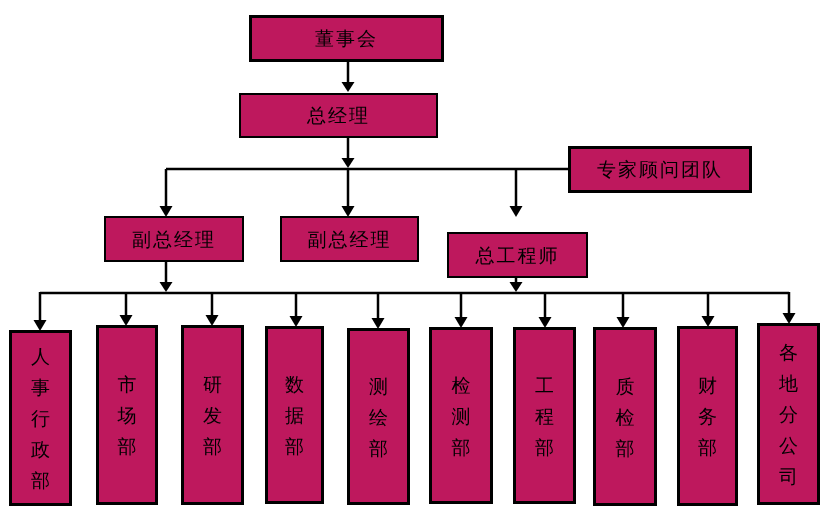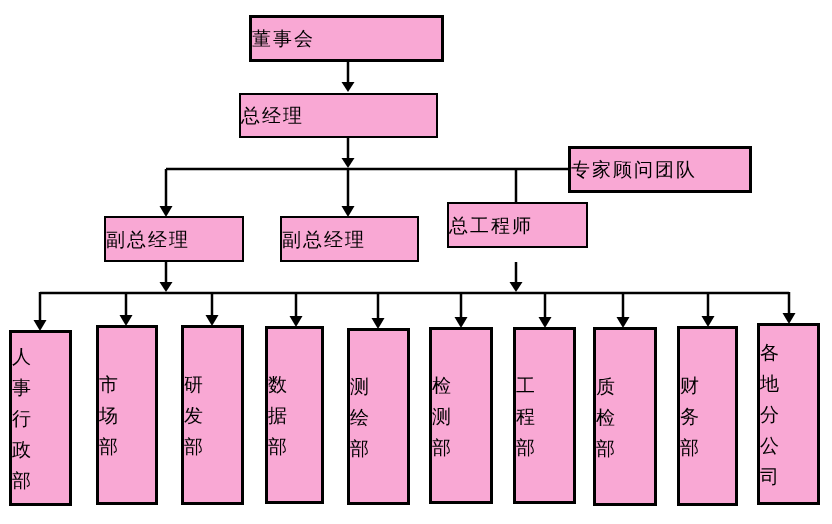--- a/index.html
+++ b/index.html
@@ -26,24 +26,25 @@
     stroke: var(--line-color, #000000);
     stroke-width: 2.5;
   }
   .connectors polygon {
     fill: var(--line-color, #000000);
     stroke: none;
   }
   .node {
     position: absolute;
     box-sizing: border-box;
-    background: #f9a8d4;
+    background: #be185d;
     border: 3px solid var(--line-color, #000000);
     display: flex;
     align-items: center;
+    justify-content: center;
     color: var(--text-color, #000000);
   }
   .hbox .label {
     font-size: 19px;
     letter-spacing: 2px;
     white-space: nowrap;
     line-height: 1;
   }
   .border-2 { border-width: 2px; }
   .border-25 { border-width: 2.5px; }
@@ -124,21 +125,21 @@
   </div>
 
   <div class="node hbox border-25" style="left:104px; top:216px; width:140px; height:46px;">
     <span class="label">副总经理</span>
   </div>
 
   <div class="node hbox border-25" style="left:280px; top:216px; width:139px; height:46px;">
     <span class="label">副总经理</span>
   </div>
 
-  <div class="node hbox border-25" style="left:447px; top:202px; width:141px; height:46px;">
+  <div class="node hbox border-25" style="left:447px; top:232px; width:141px; height:46px;">
     <span class="label">总工程师</span>
   </div>
 
   <div class="node" style="left:9px; top:330px; width:63px; height:176px;">
     <div class="vlabel">
         <span>人</span>
         <span>事</span>
         <span>行</span>
         <span>政</span>
         <span>部</span>

